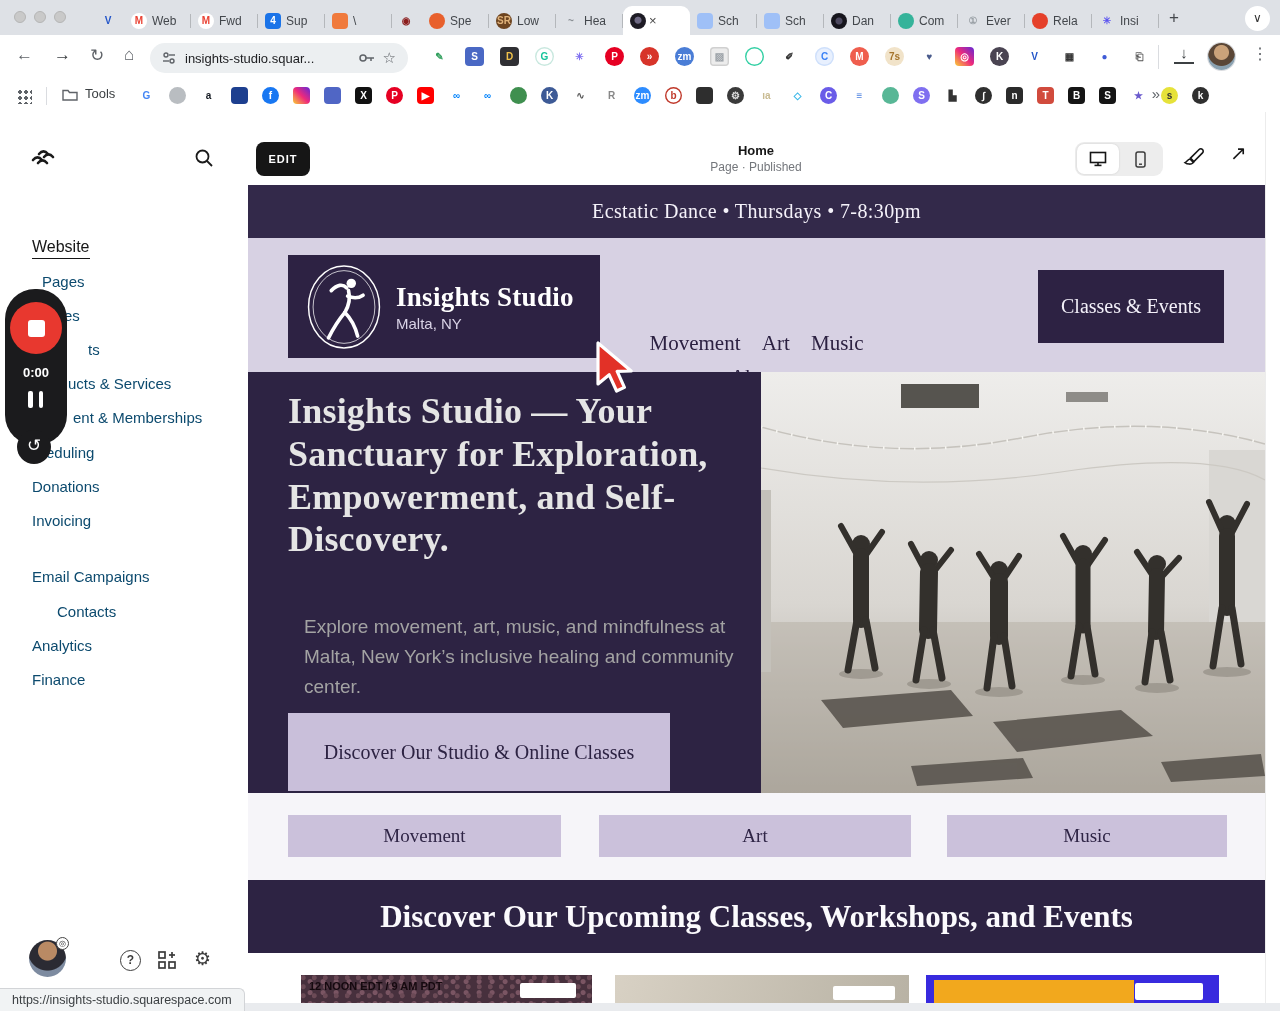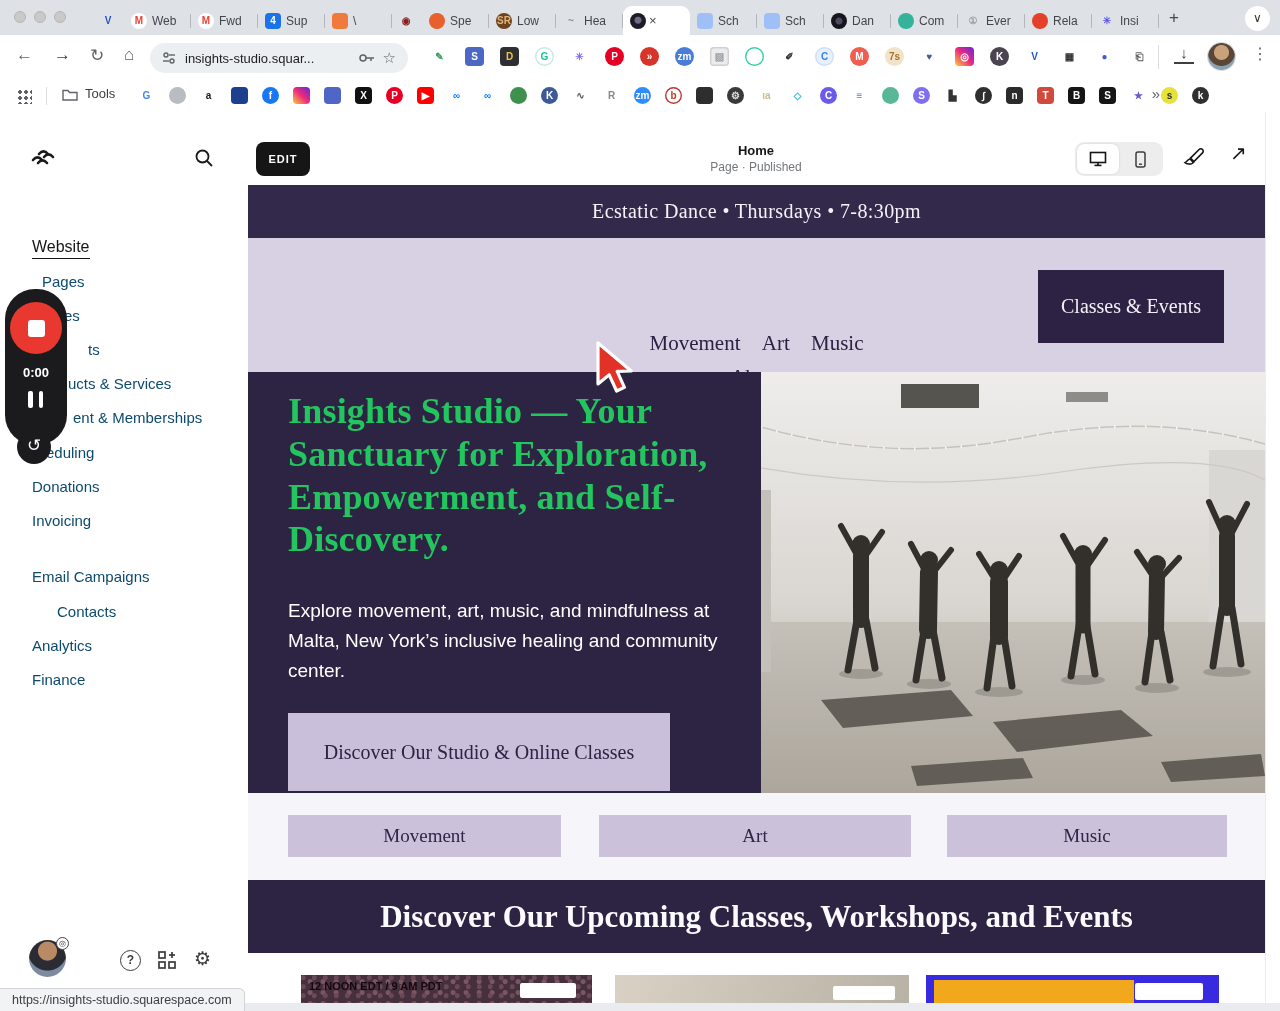--- a/index.html
+++ b/index.html
@@ -106,22 +106,22 @@
   #logoblock .words{margin-left:12px;color:#fff;}
   #logoblock .t{font-size:27px;font-weight:700;letter-spacing:.3px;}
   #logoblock .s{font-size:15px;color:#d9d3e6;margin-top:2px;font-family:"Liberation Sans",sans-serif;}
   #sitenav{position:absolute;left:0;top:88px;width:100%;text-align:center;color:#2c2142;font-size:21px;line-height:34px;}
   #sitenav span{margin:0 8px;}
   #hdr-cta{position:absolute;left:790px;top:32px;width:186px;height:73px;background:#2d2243;color:#f3f0f9;
      text-align:center;line-height:73px;font-size:20px;}
   #hero{position:absolute;left:0;top:187px;width:100%;height:421px;background:#2d2343;}
   #heroimg{position:absolute;right:0;top:0;width:504px;height:421px;}
   #heroimg svg{width:100%;height:100%;display:block;}
-  #hero h1{position:absolute;left:40px;top:18px;width:472px;margin:0;font-size:36px;line-height:1.19;font-weight:700;color:#22c55e;letter-spacing:.2px;}
-  #hero p{position:absolute;left:40px;top:224px;width:452px;margin:0;font-size:19px;line-height:1.58;color:#ffffff;}
+  #hero h1{position:absolute;left:40px;top:18px;width:472px;margin:0;font-size:36px;line-height:1.19;font-weight:700;color:#e5e5e5;letter-spacing:.2px;}
+  #hero p{position:absolute;left:40px;top:224px;width:452px;margin:16px;font-size:19px;line-height:1.58;color:#a3a3a3;}
   #hero-cta{position:absolute;left:40px;top:341px;width:382px;height:78px;background:#c9bfda;color:#2d2343;
      text-align:center;line-height:78px;font-size:20px;}
   #cats{position:absolute;left:0;top:608px;width:100%;height:87px;background:#f6f5f9;}
   .catbtn{position:absolute;top:22px;height:42px;background:#cbc1db;color:#2f2546;text-align:center;line-height:42px;font-size:19px;}
   #cat0{left:40px;width:273px;} #cat1{left:351px;width:312px;} #cat2{left:699px;width:280px;}
   #events{position:absolute;left:0;top:695px;width:100%;height:73px;background:#2d2343;color:#fbfafd;
      text-align:center;line-height:73px;font-size:31px;font-weight:700;}
   .card{position:absolute;top:790px;height:40px;overflow:hidden;}
   #card0{left:53px;width:291px;background:
      radial-gradient(circle at 20% 30%,#6b4a56 0 2px,transparent 3px),
@@ -427,20 +427,38 @@
     <div id="announce" class="serif">Ecstatic Dance • Thursdays • 7-8:30pm</div>
 
     <div id="siteheader">
       <div id="sitenav" class="serif">
         <div>
           <span>Movement</span>
           <span>Art</span>
           <span>Music</span>
         </div>
         <div><span>About</span></div>
+      </div>
+      <div id="logoblock">
+        <svg class="mark" width="80" height="88" viewBox="0 0 88 96">
+          <ellipse cx="44" cy="48" rx="39" ry="45" fill="none" stroke="#fff" stroke-width="1.6"></ellipse>
+          <ellipse cx="44" cy="48" rx="34" ry="40" fill="none" stroke="#fff" stroke-width="0.8"></ellipse>
+          <circle cx="52" cy="22" r="5.2" fill="#fff"></circle>
+          <g fill="none" stroke="#fff" stroke-width="4" stroke-linecap="round">
+            <path d="M30 30 Q40 20 47 27"></path>
+            <path d="M49 30 Q52 42 45 54"></path>
+            <path d="M48 36 Q58 40 65 35"></path>
+            <path d="M45 54 Q35 66 27 82"></path>
+            <path d="M45 54 Q55 64 59 80"></path>
+          </g>
+        </svg>
+        <div class="words">
+          <div class="t serif">Insights Studio</div>
+          <div class="s">Malta, NY</div>
+        </div>
       </div>
       <div id="hdr-cta" class="serif">Classes &amp; Events</div>
     </div>
 
     <div id="hero">
       <div id="heroimg">
         <svg viewBox="0 0 504 421" preserveAspectRatio="none">
           <defs>
             <linearGradient id="sky" x1="0" y1="0" x2="0" y2="1">
               <stop offset="0" stop-color="#eeedeb"></stop>

